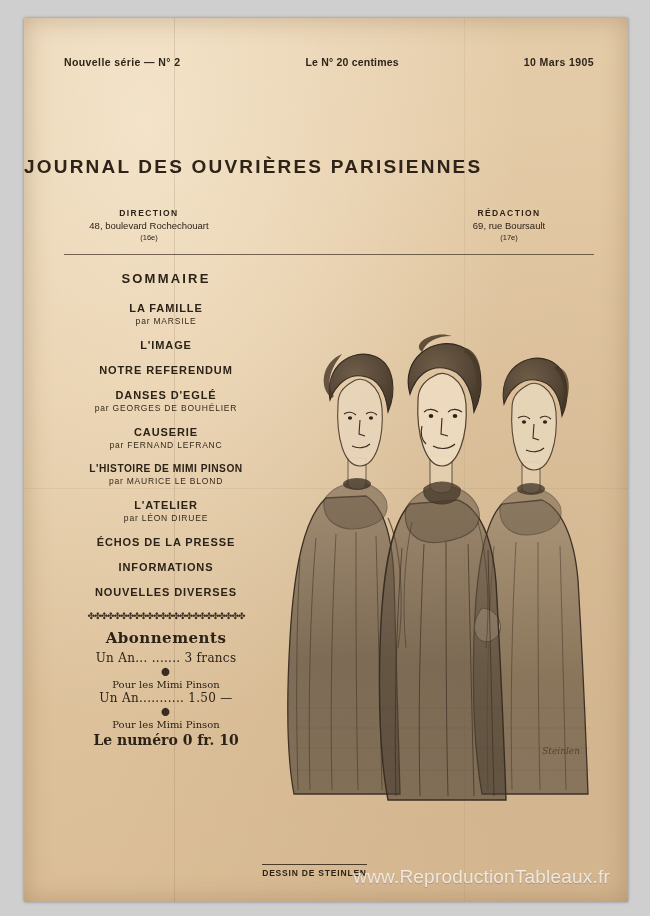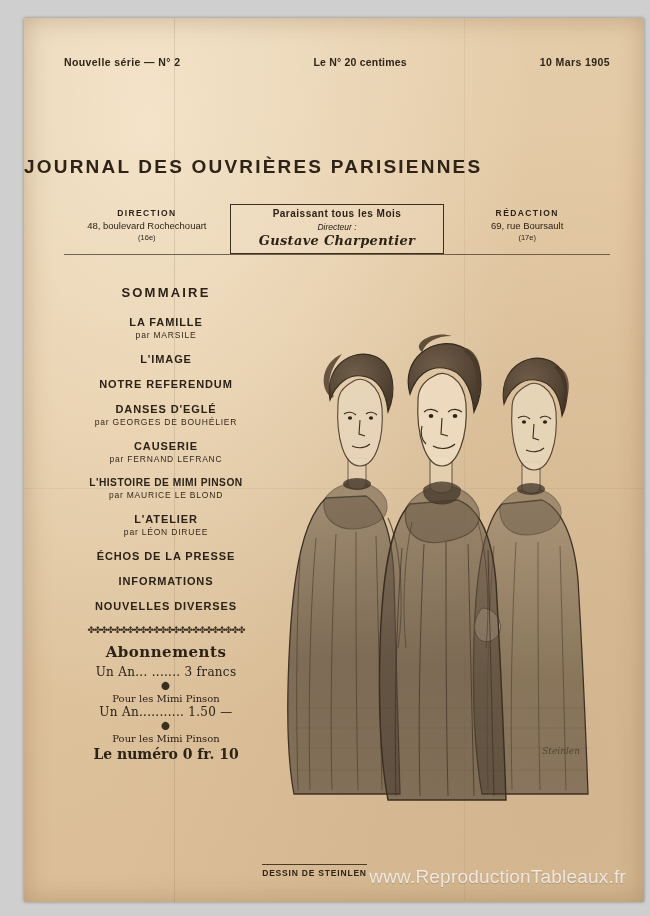--- a/index.html
+++ b/index.html
@@ -26,21 +26,20 @@
     position: absolute;
     left: 24px;
     top: 18px;
     width: 604px;
     height: 884px;
     background:
       radial-gradient(ellipse at 20% 12%, rgba(255,245,225,0.55) 0%, rgba(255,245,225,0) 55%),
       radial-gradient(ellipse at 85% 80%, rgba(190,160,125,0.30) 0%, rgba(190,160,125,0) 60%),
       linear-gradient(160deg, #e6cfae 0%, #e3c9a4 35%, #ddc29c 60%, #d9bb93 100%);
     box-shadow: 0 0 3px rgba(0,0,0,0.35);
-    padding-left: 16px;
   }
 
   
   .crease {
     position: absolute;
     background: rgba(120, 95, 65, 0.18);
     pointer-events: none;
   }
   .crease.v { width: 1px; top: 0; bottom: 0; }
   .crease.h { height: 1px; left: 0; right: 0; }
@@ -156,21 +155,21 @@
     left: 40px;
     right: 34px;
     height: 1px;
     background: #4a3b28;
     opacity: 0.75;
   }
 
   
   .sommaire {
     position: absolute;
-    top: 267px;
+    top: 253px;
     left: 44px;
     width: 196px;
     text-align: center;
   }
   .sommaire .head {
     font-size: 13px;
     font-weight: bold;
     letter-spacing: 2.2px;
     margin-bottom: 16px;
     color: #2b2218;
@@ -301,25 +300,20 @@
 
       <div class="subtitle">JOURNAL DES OUVRIÈRES PARISIENNES</div>
 
       <div class="inforow">
         <div class="info-col">
           <div class="hd">DIRECTION</div>
           <div class="ln">48, boulevard Rochechouart</div>
           <div class="sm">(16e)</div>
         </div>
 
-        <div class="info-center">
-          <div class="per">Paraissant tous les Mois</div>
-          <div class="dirlab">Directeur :</div>
-          <div class="dirname">Gustave Charpentier</div>
-        </div>
 
         <div class="info-col">
           <div class="hd">RÉDACTION</div>
           <div class="ln">69, rue Boursault</div>
           <div class="sm">(17e)</div>
         </div>
       </div>
       <div class="rule-under-info"></div>
 
       <div class="sommaire">

